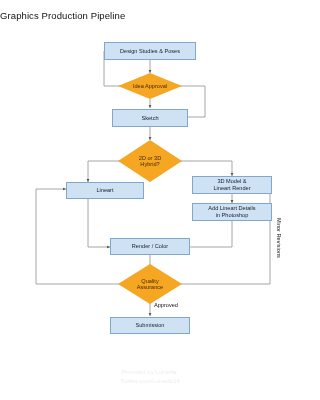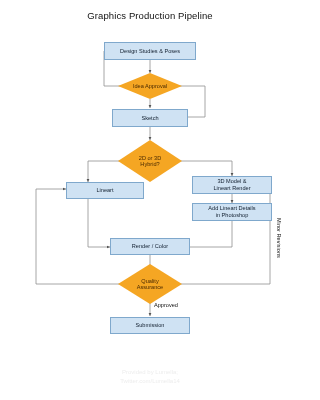--- a/index.html
+++ b/index.html
@@ -17,21 +17,20 @@
   }
   #diagram {
     position: absolute;
     inset: 0;
   }
   .title {
     position: absolute;
     top: 10px;
     left: 0;
     width: 300px;
-    text-align: center;
     font-size: 9.5px;
     color: #111111;
     letter-spacing: 0.1px;
   }
   .node {
     position: absolute;
     box-sizing: border-box;
     display: flex;
     align-items: center;
     justify-content: center;

